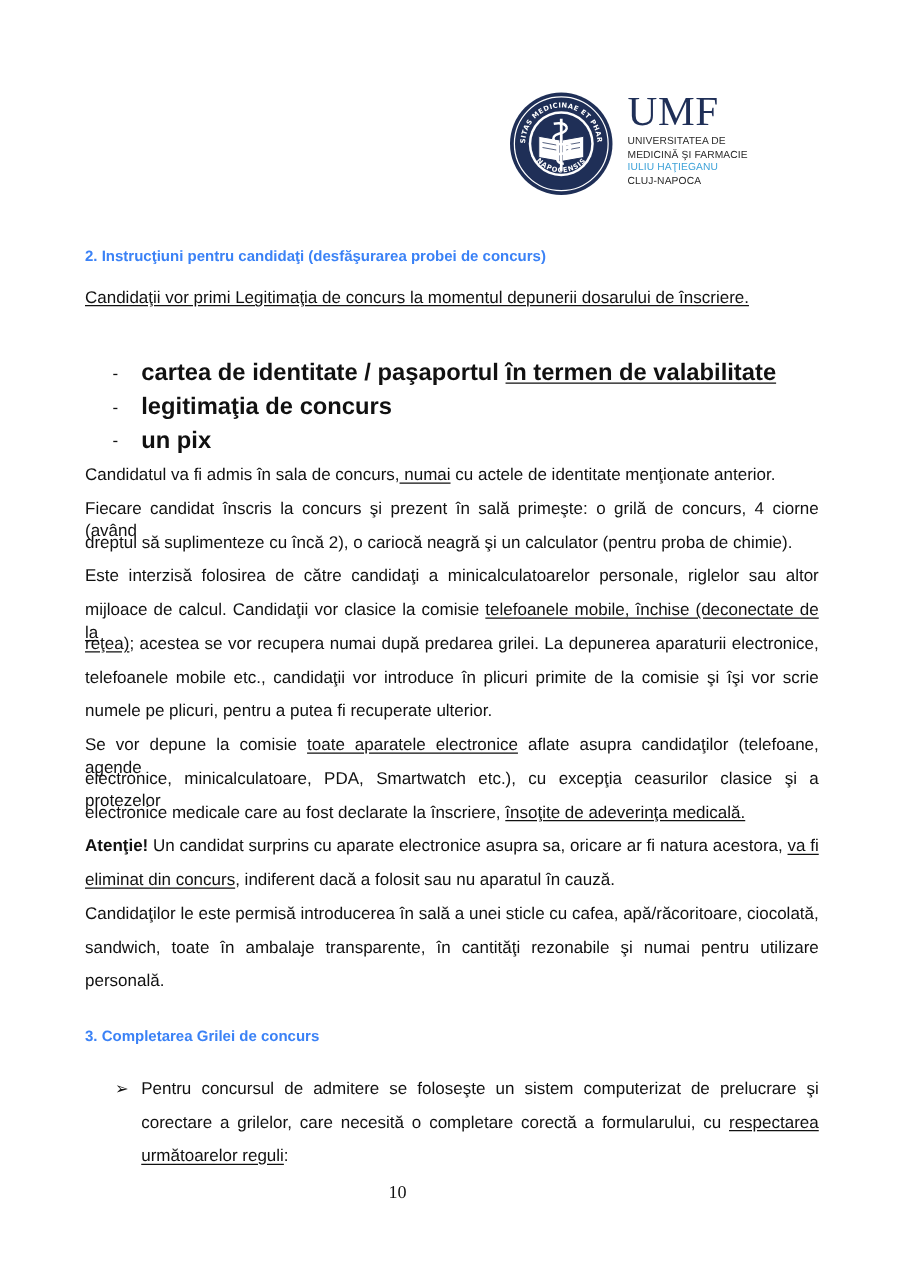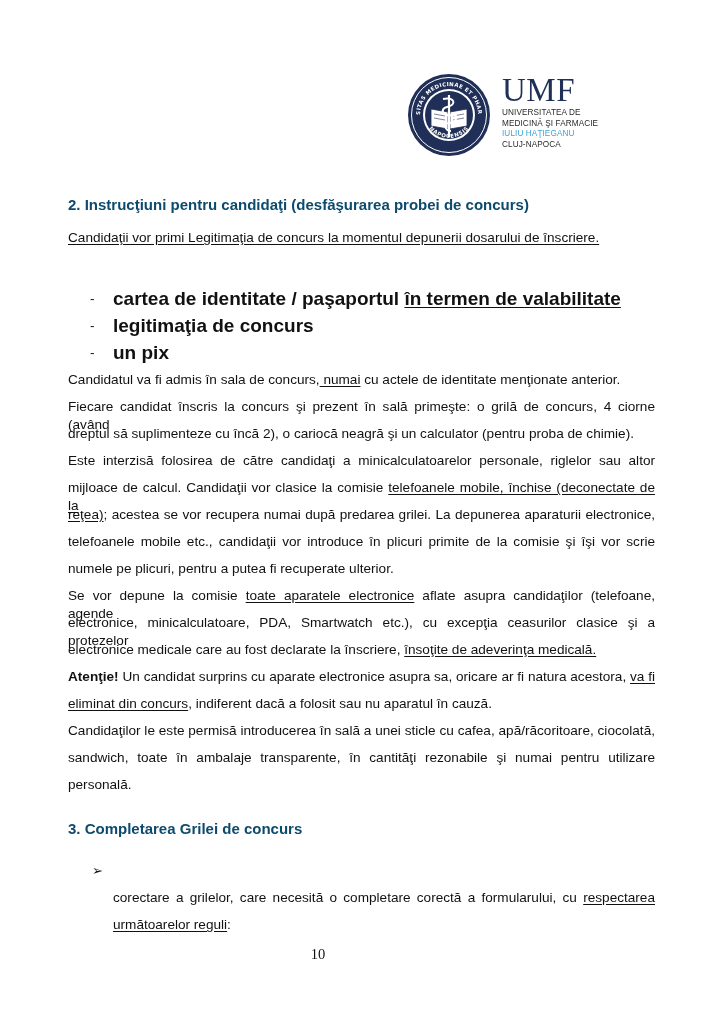--- a/index.html
+++ b/index.html
@@ -18,21 +18,21 @@
       font-family: "Liberation Serif", "DejaVu Serif", serif;
       font-size: 33px; line-height: 30px; color: #1f2f57; letter-spacing: 0.5px;
       margin-bottom: 3px;
     }
     .umf-line { font-size: 8.2px; line-height: 10.5px; color: #2a2a2a; letter-spacing: 0.1px; white-space: nowrap; }
     .umf-line.accent { color: #3ea2d8; }
 
     
     .txt { position: absolute; left: 68px; width: 587px; font-size: 13.6px; line-height: 18px; white-space: nowrap; }
     .just { text-align: justify; text-align-last: justify; white-space: normal; }
-    .heading { color: #0c4a6e; font-weight: bold; font-size: 15px; }
+    .heading { color: #3b82f6; font-weight: bold; font-size: 12px; }
     .u { text-decoration: underline; text-underline-offset: 2px; }
     .b { font-weight: bold; }
     .dash { position: absolute; left: 90px; font-size: 13.6px; line-height: 18px; }
     .bullet-text { position: absolute; left: 113px; font-size: 19px; line-height: 18px; white-space: nowrap; font-weight: bold; }
     .arrow { position: absolute; left: 92px; font-size: 13px; line-height: 18px; }
     .ind { left: 113px; width: 542px; }
     .pagenum {
       position: absolute; left: 0; width: 636px; top: 946px; text-align: center;
       font-family: "Liberation Serif", "DejaVu Serif", serif; font-size: 14.5px;
     }
@@ -124,20 +124,21 @@
     <span class="u">eliminat din concurs</span><span>, indiferent dacă a folosit sau nu aparatul în cauză.</span>
   </div>
 
   <div class="txt just" style="top:749px;">sandwich, toate în ambalaje transparente, în cantităţi rezonabile şi numai pentru utilizare</div>
   <div class="txt just" style="top:722px;">Candidaţilor le este permisă introducerea în sală a unei sticle cu cafea, apă/răcoritoare, ciocolată,</div>
   <div class="txt" style="top:776px;">personală.</div>
 
   <div class="txt heading" style="top:820px;">3. Completarea Grilei de concurs</div>
 
   <div class="arrow" style="top:862px;">➢</div>
+  <div class="txt just ind" style="top:862px;">Pentru concursul de admitere se foloseşte un sistem computerizat de prelucrare şi</div>
   <div class="txt just ind" style="top:889px;">
     <span>corectare a grilelor, care necesită o completare corectă a formularului, cu </span><span class="u">respectarea</span>
   </div>
   <div class="txt ind" style="top:916px;">
     <span class="u">următoarelor reguli</span><span>:</span>
   </div>
 
   <div class="pagenum">10</div>
 </div>
 

